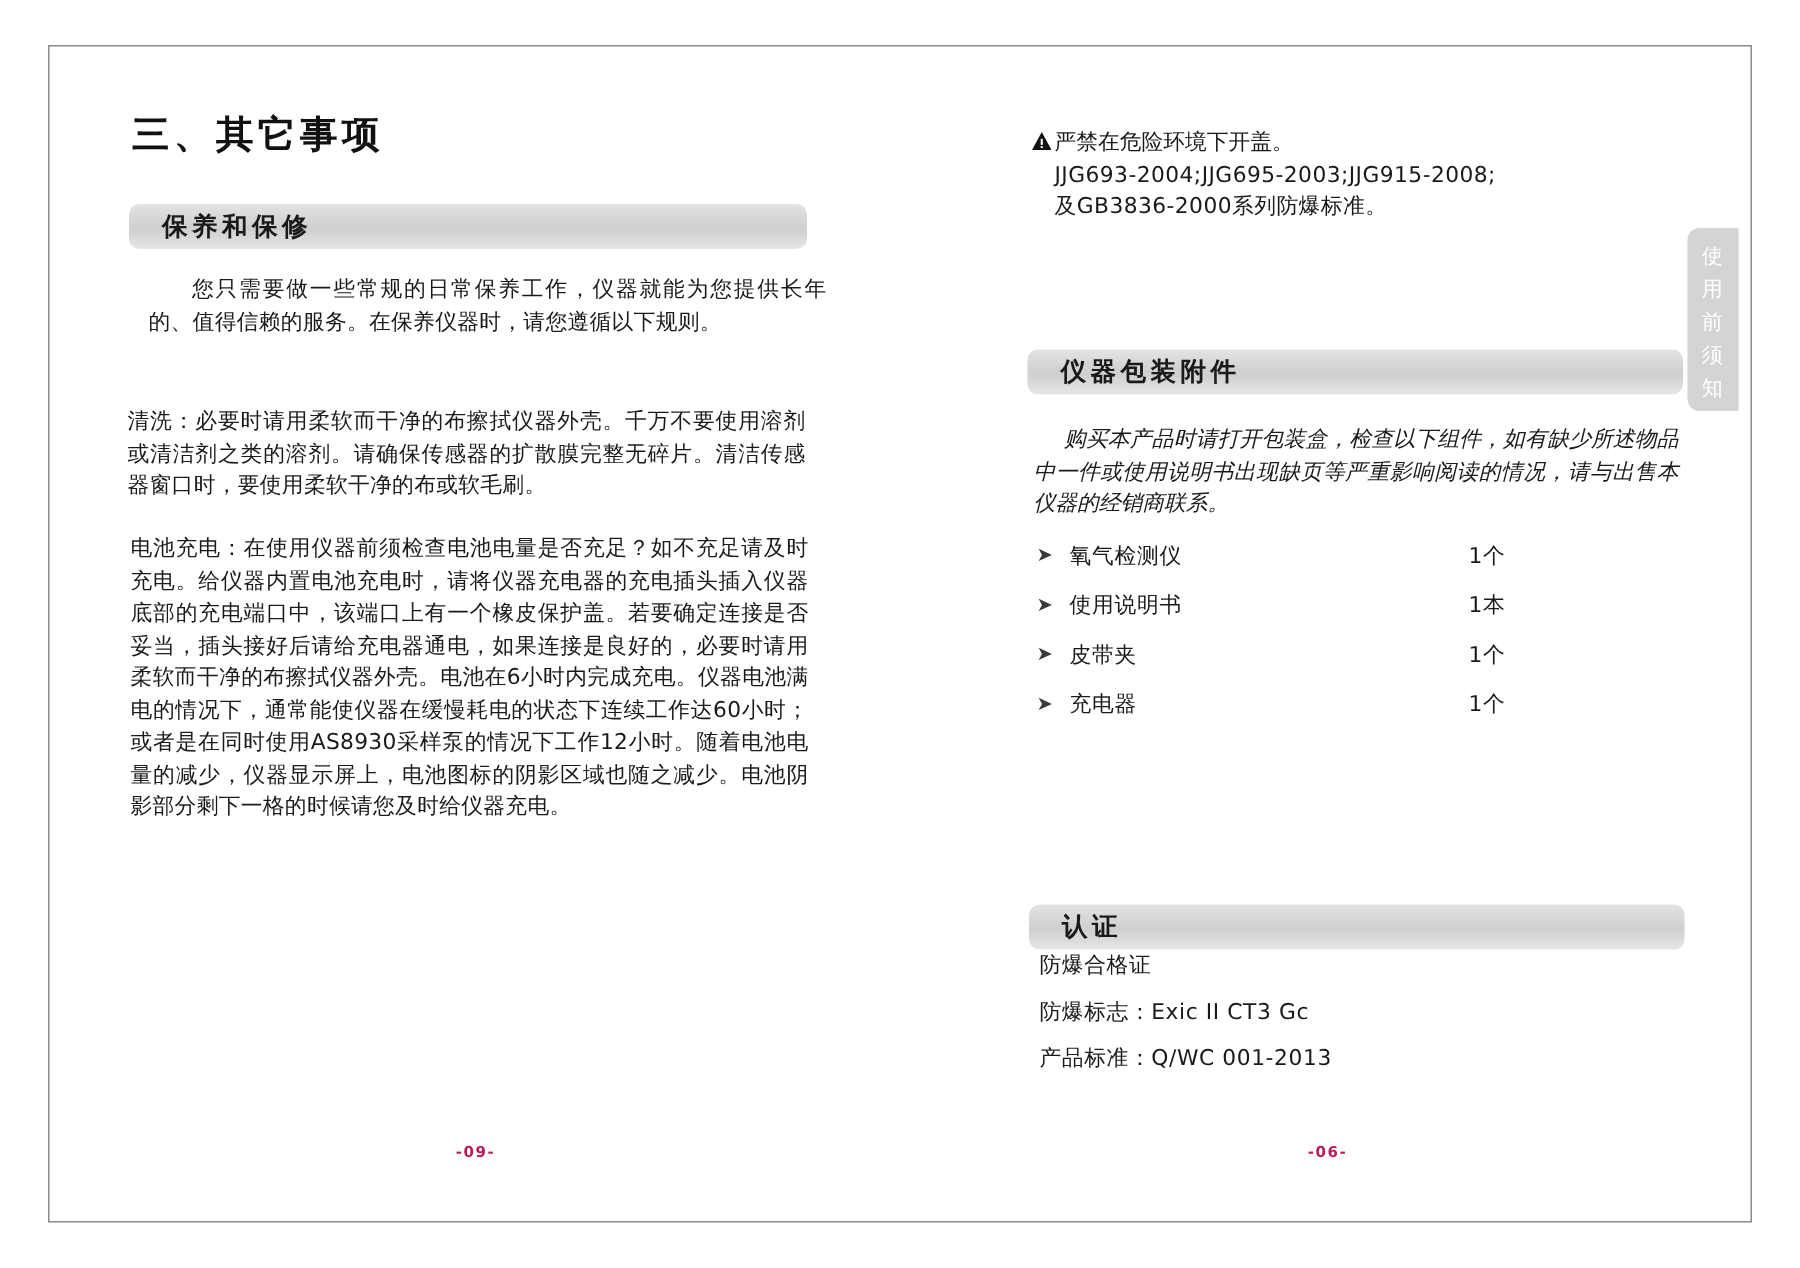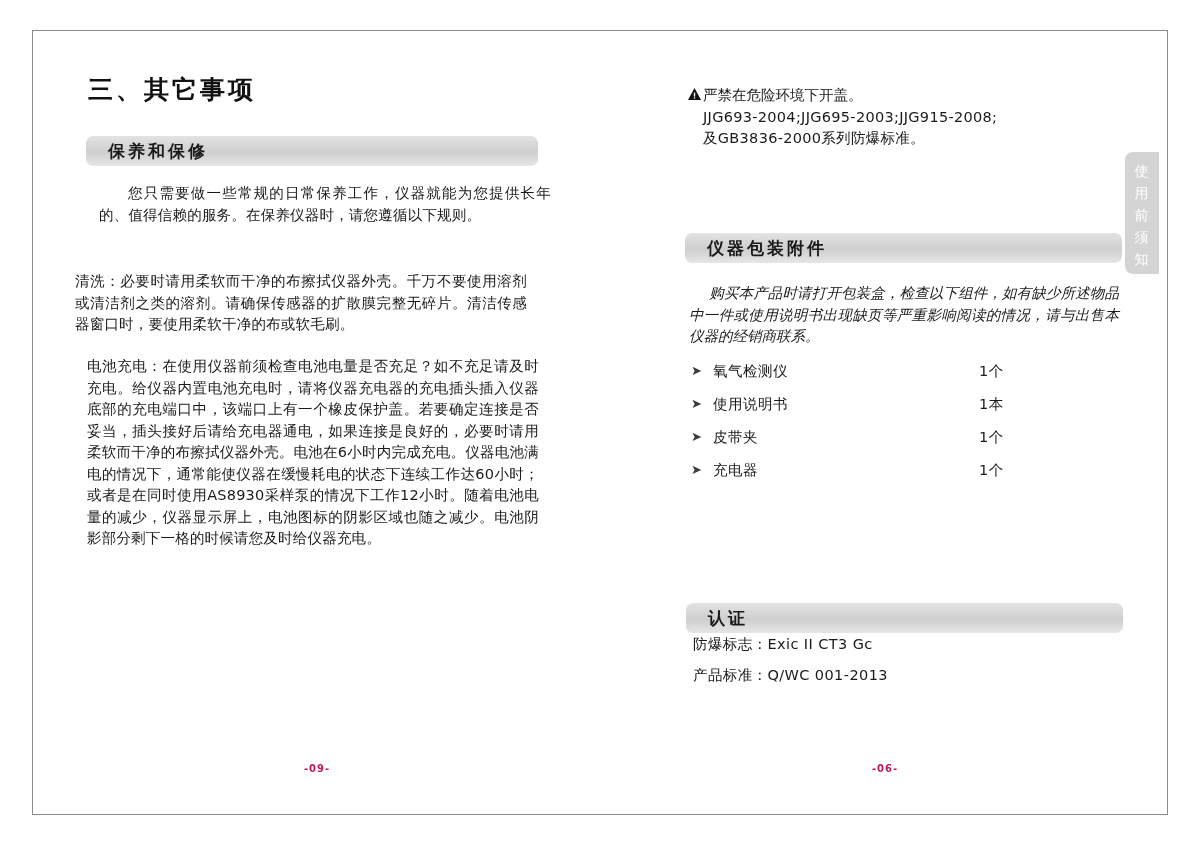--- a/index.html
+++ b/index.html
@@ -77,21 +77,21 @@
     font-size: 14.5px;
     line-height: 21.5px;
     color: #1a1a1a;
     text-align: justify;
     text-justify: inter-ideograph;
     letter-spacing: 0.2px;
   }
   .para.indent { text-indent: 2em; }
 
   #para-intro    { left: 54px; top: 152px; width: 452px; margin-left: 12px; }
-  #para-cleaning { left: 42px; top: 240px; width: 452px; }
+  #para-cleaning { left: 52px; top: 240px; width: 452px; }
   #para-battery  { left: 54px; top: 325px; width: 452px; }
 
   
   #warning-list {
     position: absolute;
     left: 87px;
     top: 54px;
     width: 450px;
   }
   .warn-row {
@@ -289,20 +289,21 @@
         <span class="acc-name">充电器</span>
         <span class="acc-qty">1个</span>
       </div>
     </div>
 
     <div class="section-bar" id="bar-certification">
       <span class="bar-text">认证</span>
     </div>
 
     <div id="certification-list">
+      <div class="cert-row">防爆合格证</div>
       <div class="cert-row">防爆标志：Exic II CT3 Gc</div>
       <div class="cert-row">产品标准：Q/WC 001-2013</div>
     </div>
 
     <div class="page-number">-06-</div>
   </div>
 </div>
 
 <div id="side-tab">
   <div class="tab-text">

